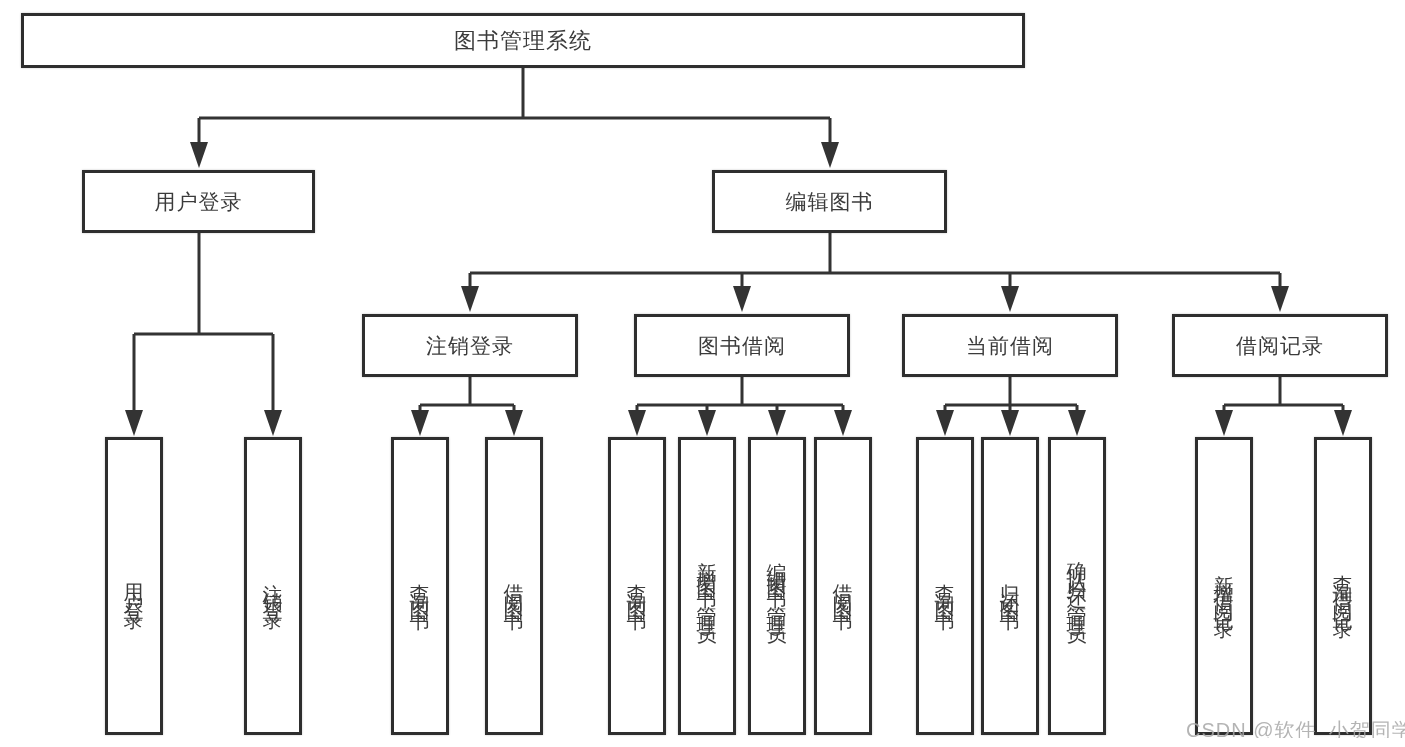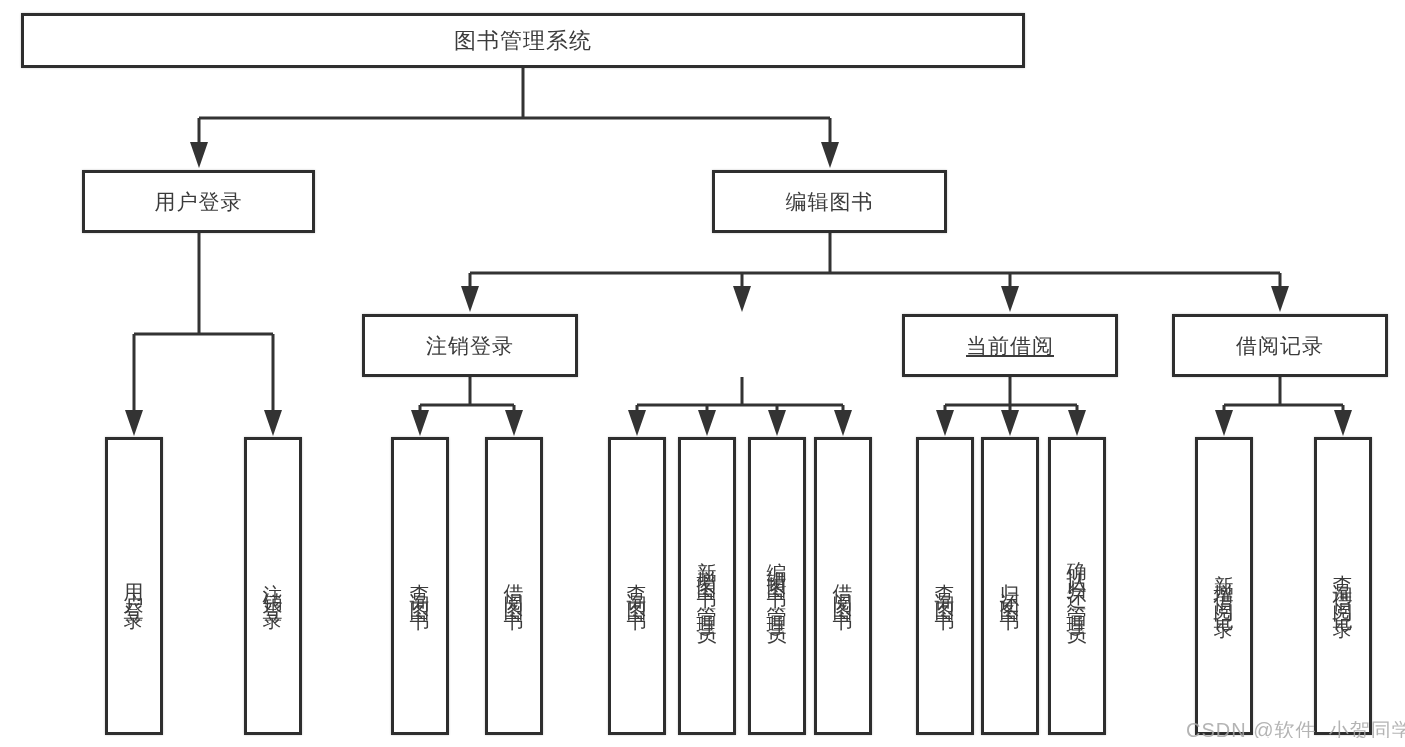--- a/index.html
+++ b/index.html
@@ -56,21 +56,21 @@
     white-space: nowrap;
     letter-spacing: 1px;
   }
   
   .root   { left: 21px;  top: 13px;  width: 1004px; height: 55px; }
   .n-login{ left: 82px;  top: 170px; width: 233px;  height: 63px; }
   .n-mgmt { left: 712px; top: 170px; width: 235px;  height: 63px; }
   .n-l3   { top: 314px;  width: 216px; height: 63px; }
   .n-rec  { left: 362px; }
   .n-bor  { left: 634px; }
-  .n-cur  { left: 902px; text-decoration: underline; }
+  .n-cur  { left: 902px; }
   .n-his  { left: 1172px;}
   .lf1 { left: 105px; }  .lf2 { left: 244px; }
   .lf3 { left: 391px; }  .lf4 { left: 485px; }
   .lf5 { left: 608px; }  .lf6 { left: 678px; }
   .lf7 { left: 748px; }  .lf8 { left: 814px; }
   .lf9 { left: 916px; }  .lf10{ left: 981px; }
   .lf11{ left: 1048px;}  .lf12{ left: 1195px;}
   .lf13{ left: 1314px;}
 </style>
 </head>
@@ -117,20 +117,21 @@
       <polygon points="1334,410 1352,410 1343,436"></polygon>
     </g>
   </svg>
 
   <div class="node root">图书管理系统</div>
 
   <div class="node n-login">用户登录</div>
   <div class="node n-mgmt">编辑图书</div>
 
   <div class="node n-l3 n-rec">注销登录</div>
+  <div class="node n-l3 n-bor">图书借阅</div>
   <div class="node n-l3 n-cur">当前借阅</div>
   <div class="node n-l3 n-his">借阅记录</div>
 
   <div class="leaf lf1">用户登录</div>
   <div class="leaf lf2">注销登录</div>
 
   <div class="leaf lf3">查询图书</div>
   <div class="leaf lf4">借阅图书</div>
 
   <div class="leaf lf5">查询图书</div>

